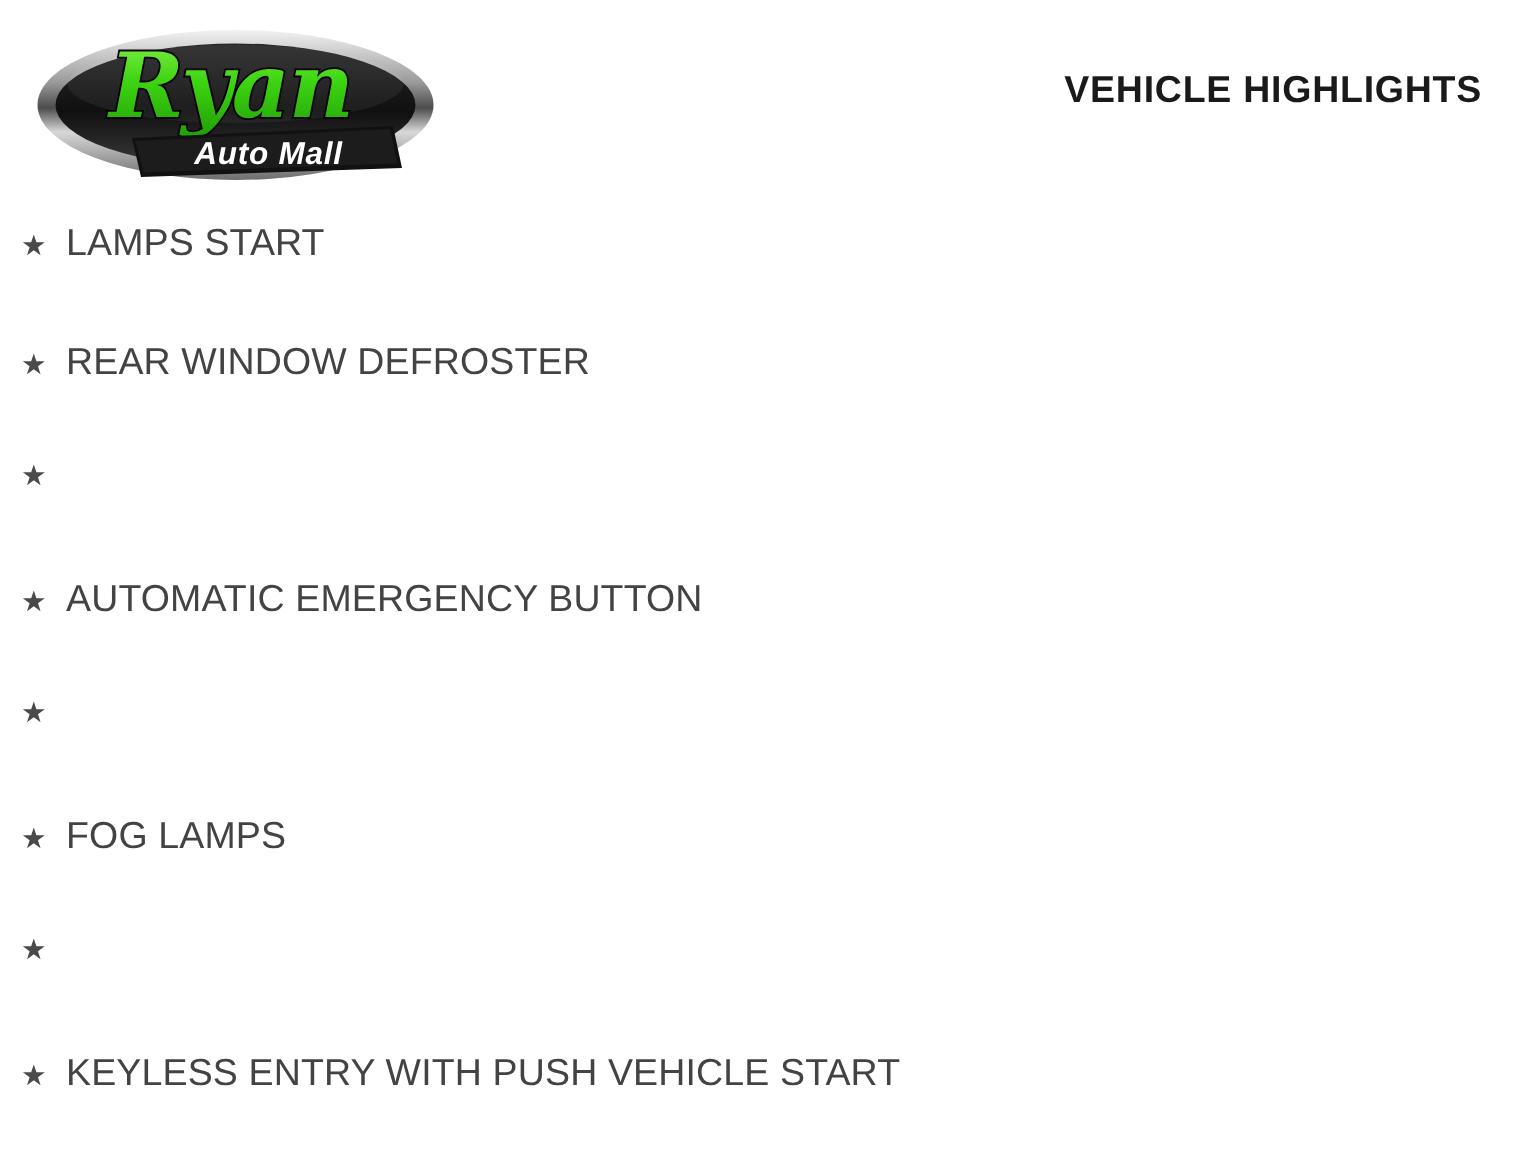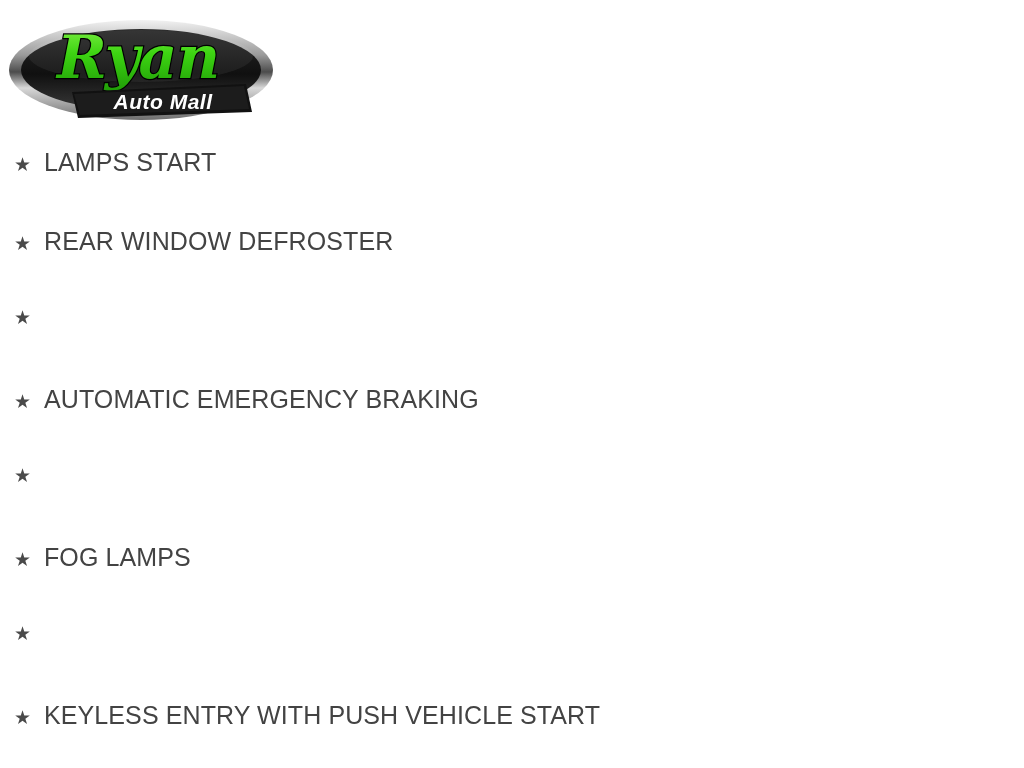--- a/index.html
+++ b/index.html
@@ -17,21 +17,21 @@
   }
 
   
   .header {
     position: relative;
     height: 135px;
   }
 
   .logo {
     position: absolute;
-    left: 0;
+    left: 16px;
     top: 8px;
     width: 282px;
     height: 118px;
   }
 
   .page-title {
     position: absolute;
     right: 36px;
     top: 46px;
     font-size: 25px;
@@ -112,37 +112,38 @@
       <ellipse cx="141" cy="48" rx="112" ry="26" fill="#ffffff" opacity="0.06"></ellipse>
 
       <text x="138" y="70" text-anchor="middle" font-family="'DejaVu Serif', serif" font-size="60" font-style="italic" font-weight="bold" fill="url(#greenGrad)" stroke="#000000" stroke-width="2.4" paint-order="stroke" letter-spacing="-1">Ryan</text>
 
       <path d="M72 84 L246 76 L252 104 L78 110 Z" fill="#111111"></path>
       <path d="M74 86 L244 78 L249 101 L80 107 Z" fill="#1c1c1c"></path>
       <text x="163" y="101" text-anchor="middle" font-family="'Liberation Sans', sans-serif" font-size="21" font-style="italic" font-weight="bold" fill="#ffffff" letter-spacing="0.5">Auto Mall</text>
     </svg>
   </div>
 
+  <div class="page-title">VEHICLE HIGHLIGHTS</div>
 </div>
 
 <ul class="highlights">
   <li class="highlight-item">
     <span class="star-icon">★</span>
     <span class="highlight-text">LAMPS START</span>
   </li>
   <li class="highlight-item">
     <span class="star-icon">★</span>
     <span class="highlight-text">REAR WINDOW DEFROSTER</span>
   </li>
   <li class="highlight-item">
     <span class="star-icon">★</span>
   </li>
   <li class="highlight-item">
     <span class="star-icon">★</span>
-    <span class="highlight-text">AUTOMATIC EMERGENCY BRAKING</span>
+    <span class="highlight-text">AUTOMATIC EMERGENCY BUTTON</span>
   </li>
   <li class="highlight-item">
     <span class="star-icon">★</span>
   </li>
   <li class="highlight-item">
     <span class="star-icon">★</span>
     <span class="highlight-text">FOG LAMPS</span>
   </li>
   <li class="highlight-item">
     <span class="star-icon">★</span>

